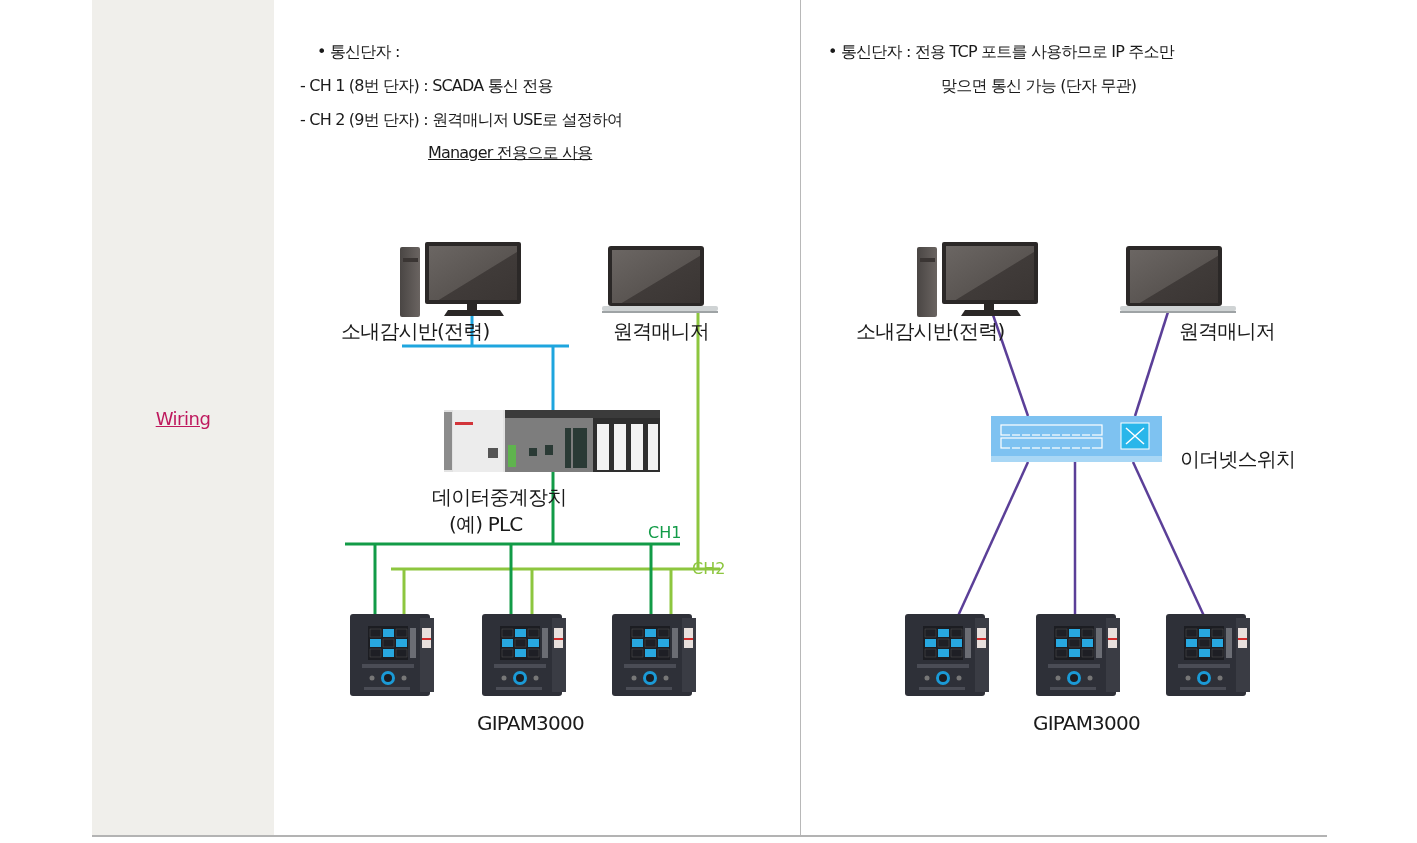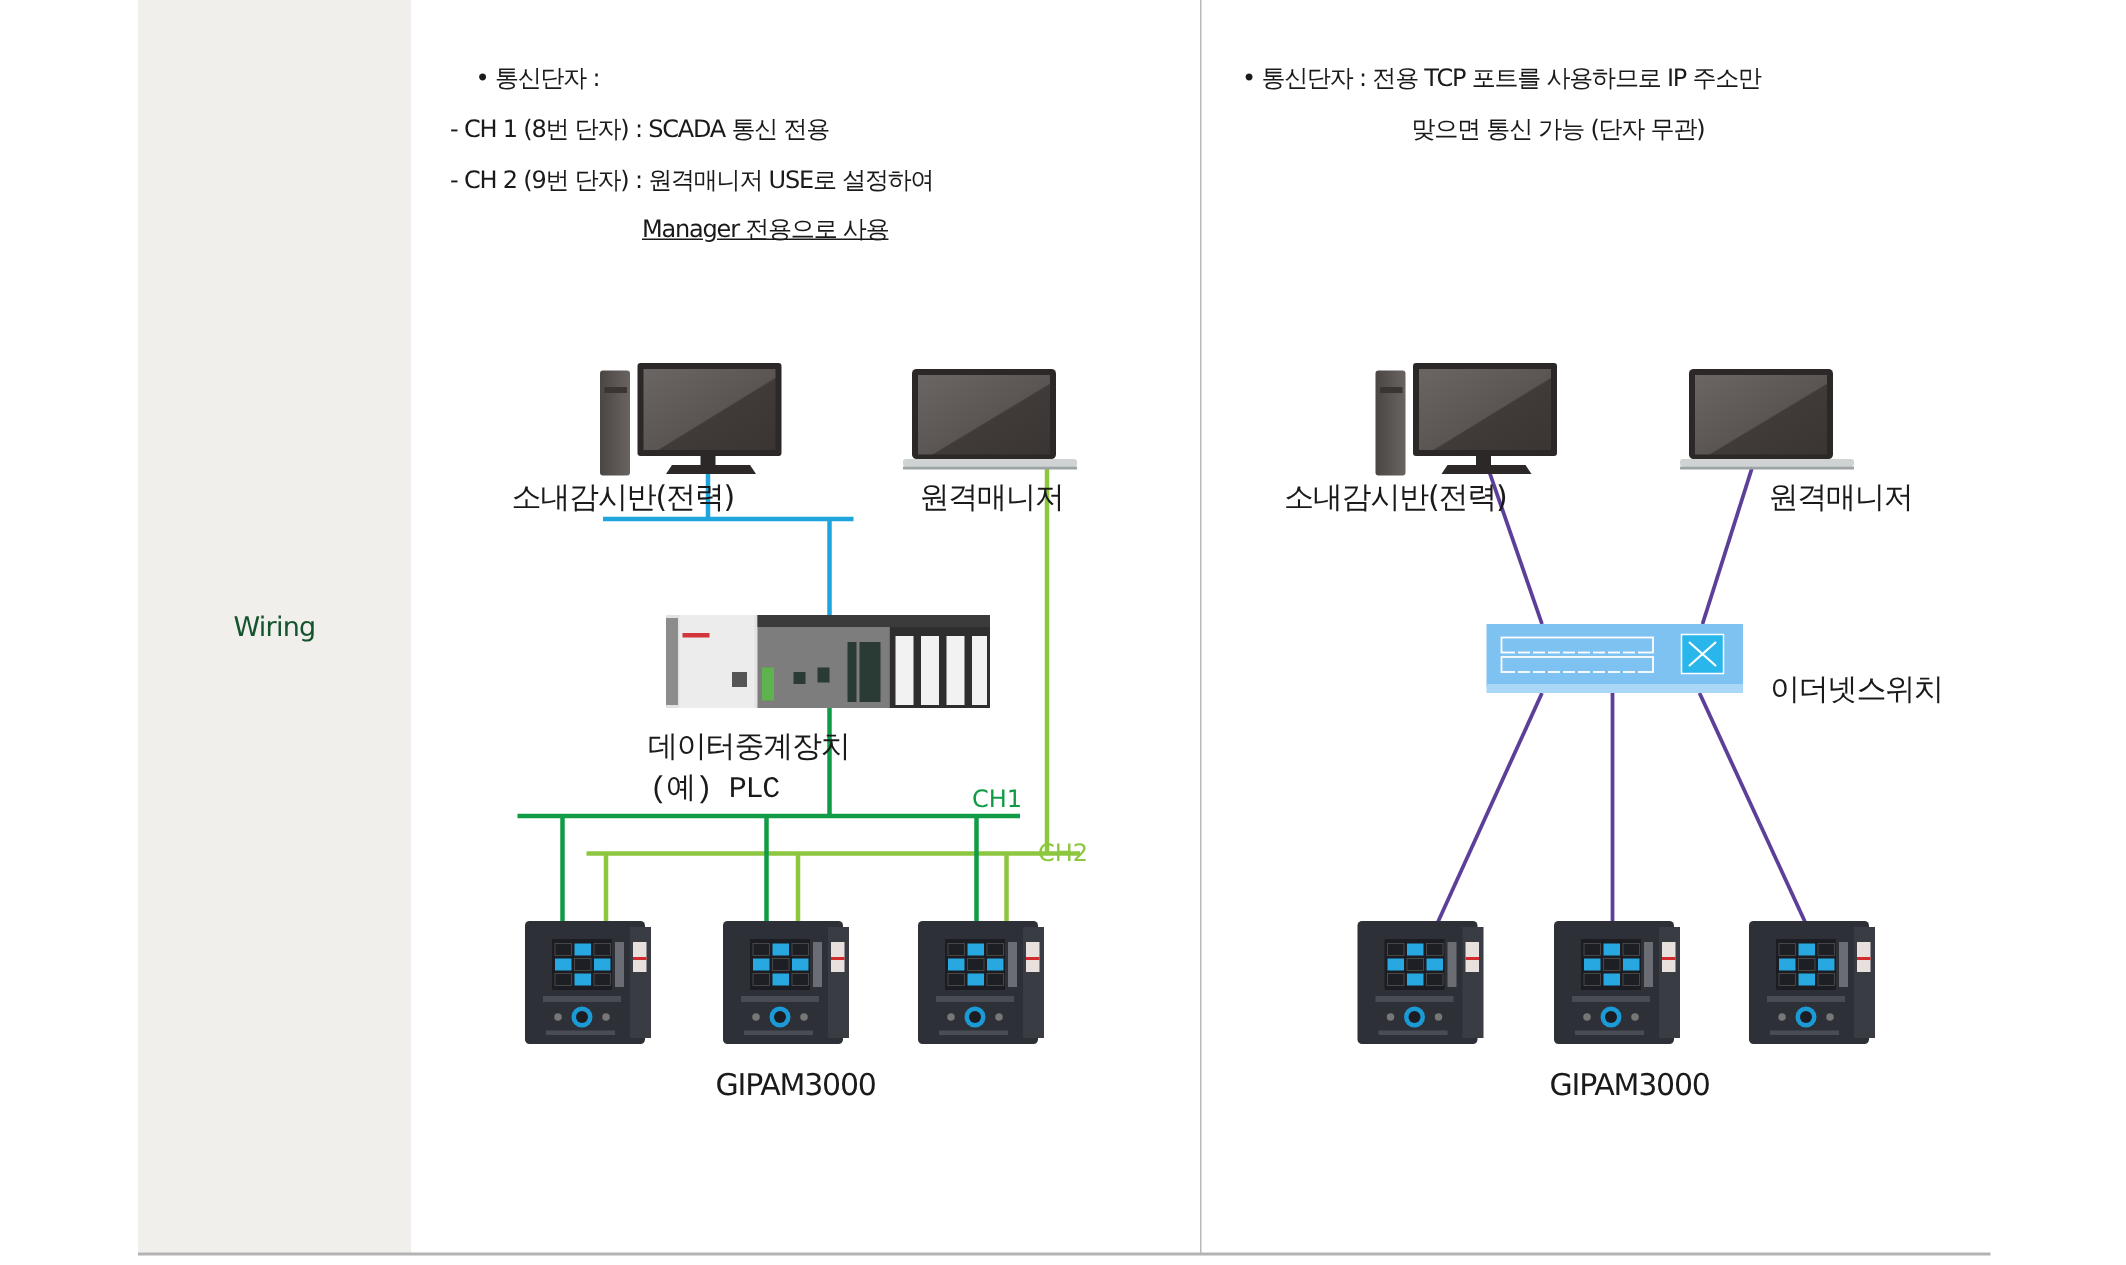--- a/index.html
+++ b/index.html
@@ -1,19 +1,19 @@
 <!DOCTYPE html>
 <html><head>
 <meta charset="utf-8">
 <style>
   html, body { margin:0; padding:0; background:#ffffff; }
   body { width:1417px; height:843px; position:relative; overflow:hidden;
          font-family:"DejaVu Sans", "Liberation Sans", sans-serif; color:#1a1a1a; }
   .label-col { position:absolute; left:92px; top:0; width:182px; height:836px; background:#f0efeb; }
-  .label-col .lbl { position:absolute; left:0; width:182px; top:408px; text-align:center; font-size:18px; color:#14532d; letter-spacing:-0.5px; }
+  .label-col .lbl { position:absolute; left:0; width:182px; top:408px; text-align:center; font-size:18px; color:#be185d; letter-spacing:-0.5px;text-decoration:underline; }
   .bottom-rule { position:absolute; left:92px; top:835px; width:1235px; height:2px; background:#b3b3b3; }
   .col-divider { position:absolute; left:800px; top:0; width:1px; height:836px; background:#b8b8b8; }
   .txt { position:absolute; font-size:16px; letter-spacing:-0.8px; white-space:nowrap; color:#1a1a1a; }
   svg.diagram { position:absolute; left:0; top:0; }
   .dlabel { position:absolute; font-size:20px; letter-spacing:-0.8px; white-space:nowrap; color:#1a1a1a; }
   .ch1 { color:#129b47; font-size:16px; position:absolute; font-weight:normal; }
   .ch2 { color:#8dc63f; font-size:16px; position:absolute; }
 </style>
 </head>
 <body>
@@ -176,21 +176,21 @@
   </g>
 
   <use href="#relay" x="905" y="614"></use>
   <use href="#relay" x="1036" y="614"></use>
   <use href="#relay" x="1166" y="614"></use>
 </svg>
 
 <div class="dlabel" style="left:341px; top:318px;">소내감시반(전력)</div>
 <div class="dlabel" style="left:613px; top:318px;">원격매니저</div>
 <div class="dlabel" style="left:432px; top:484px;">데이터중계장치</div>
-<div class="dlabel" style="left:433px; top:511px;font-family:Liberation Mono, monospace;">(예) PLC</div>
+<div class="dlabel" style="left:449px; top:511px;">(예) PLC</div>
 <div class="ch1" style="left:648px; top:523px;">CH1</div>
 <div class="ch2" style="left:692px; top:559px;">CH2</div>
 <div class="dlabel" style="left:477px; top:711px;">GIPAM3000</div>
 
 <div class="dlabel" style="left:856px; top:318px;">소내감시반(전력)</div>
 <div class="dlabel" style="left:1179px; top:318px;">원격매니저</div>
 <div class="dlabel" style="left:1180px; top:446px;">이더넷스위치</div>
 <div class="dlabel" style="left:1033px; top:711px;">GIPAM3000</div>
 
 </body></html>

